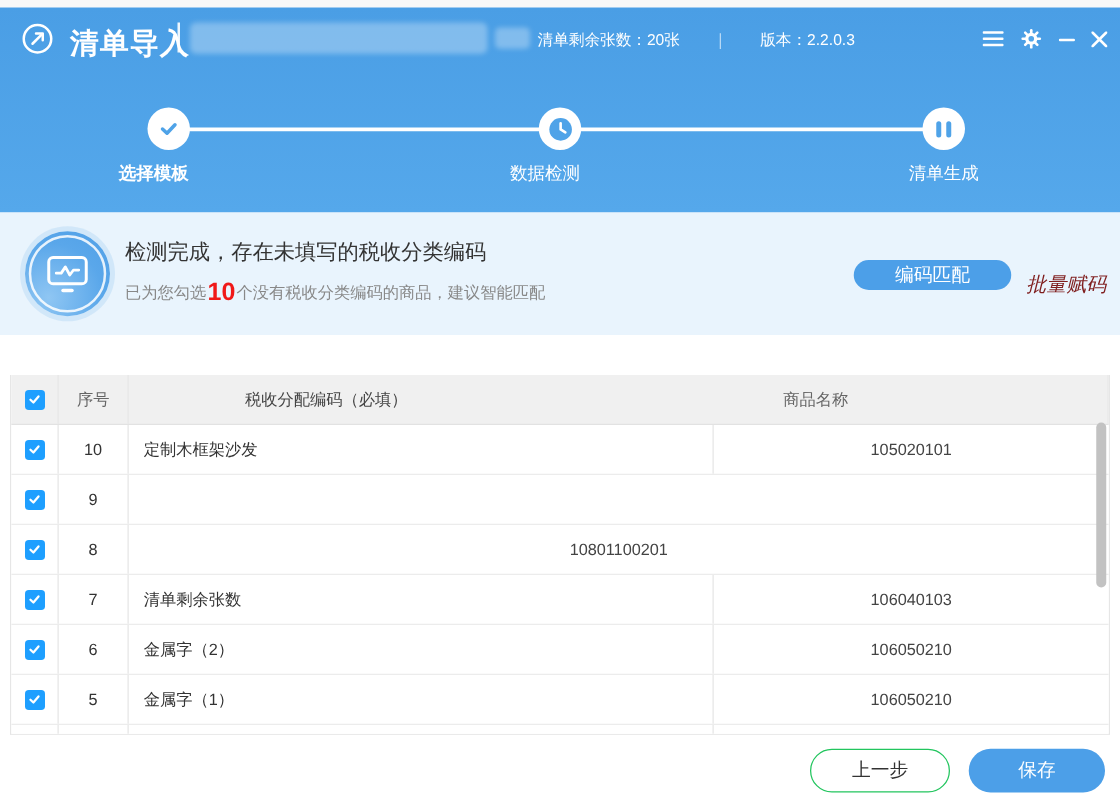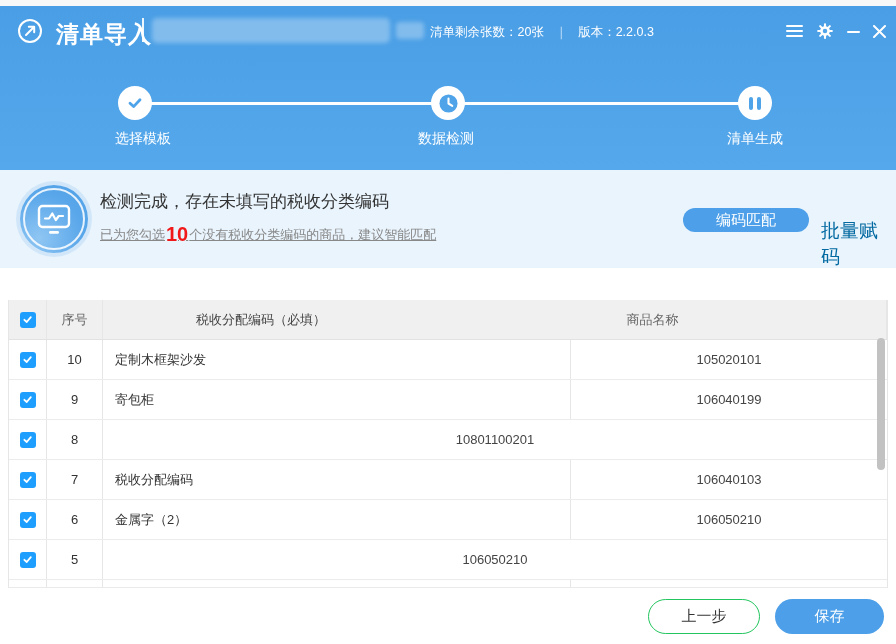--- a/index.html
+++ b/index.html
@@ -14,55 +14,55 @@
   
   .blue-header {
     position:absolute; top:6px; left:0; right:0; height:164px;
     background:linear-gradient(180deg,#4a9ee5 0%,#55a8eb 100%);
   }
   .logo { position:absolute; left:16px; top:11px; width:28px; height:28px; }
   .app-title { position:absolute; left:56px; top:13px; font-size:23px; font-weight:bold; color:#fff; letter-spacing:1px; }
   .title-sep { position:absolute; left:142px; top:12px; width:2px; height:24px; background:rgba(255,255,255,.9); }
   .redacted-main { position:absolute; left:152px; top:12px; width:238px; height:25px; background:rgba(255,255,255,.30); border-radius:5px; filter:blur(2px); }
   .redacted-small { position:absolute; left:396px; top:16px; width:28px; height:17px; background:rgba(255,255,255,.30); border-radius:4px; filter:blur(2px); }
-  .header-info { position:absolute; left:430px; top:18px; display:flex; gap:11px; align-items:center; color:#fff; font-size:12.5px; }
+  .header-info { position:absolute; left:430px; top:18px; display:flex; gap:26px; align-items:center; color:#fff; font-size:12.5px; }
   .header-info .divider { opacity:.75; }
   .win-icons { position:absolute; right:10px; top:15px; display:flex; gap:13px; align-items:center; height:20px; }
   .win-icons > div { display:flex; align-items:center; justify-content:center; cursor:pointer; }
 
   
   .step-line { position:absolute; left:135px; top:96px; width:620px; height:3px; background:#fff; border-radius:2px; }
   .step-circle {
     position:absolute; top:80px; width:34px; height:34px; border-radius:50%;
     background:#fff; display:flex; align-items:center; justify-content:center;
   }
   .step-c1 { left:118px; } .step-c2 { left:431px; } .step-c3 { left:738px; }
   .pause-bars { display:flex; gap:4px; }
   .pause-bars i { display:block; width:4px; height:13px; border-radius:2px; background:#4fa3e8; }
   .step-label { position:absolute; top:124px; width:100px; text-align:center; color:#fff; font-size:14px; }
-  .step-l1 { left:93px; } .step-l2 { left:396px; } .step-l3 { left:705px; }
+  .step-l1 { left:73px;font-weight:bold; } .step-l2 { left:386px; } .step-l3 { left:705px; }
 
   
   .notice { position:absolute; top:170px; left:0; right:0; height:98px; background:#e9f4fd; }
   .notice-icon {
     position:absolute; left:20px; top:15px; width:68px; height:68px; border-radius:50%;
     background:radial-gradient(circle at 28% 78%, #8fc6f3 0%, #5aa7ea 60%, #4f9fe6 100%);
     display:flex; align-items:center; justify-content:center;
     box-shadow:0 0 0 4px rgba(190,220,246,.55);
   }
   .notice-icon::after { content:""; position:absolute; inset:3px; border:2px solid rgba(255,255,255,.85); border-radius:50%; }
   .notice-title { position:absolute; left:100px; top:20px; font-size:17px; color:#333;text-align:right; }
-  .notice-sub { position:absolute; left:100px; top:52px; font-size:13px; color:#888;text-decoration:underline; }
+  .notice-sub { position:absolute; left:100px; top:52px; font-size:13px; color:#888; }
   .notice-sub .count { font-size:20px; font-weight:bold; color:#f01818; line-height:1; position:relative; top:2px; padding:0 1px; }
   .match-btn {
     position:absolute; left:683px; top:38px; width:126px; height:24px; border:none;
     border-radius:19px; background:#4c9fe8; color:#fff; font-size:15px; cursor:pointer;
     font-family:inherit;
   }
-  .batch-link { position:absolute; left:821px; top:48px; font-size:19px; color:#0369a1; cursor:pointer; }
+  .batch-link { position:absolute; left:821px; top:48px; font-size:16px; color:#7f1d1d; cursor:pointer;font-style:italic; }
 
   
   .table {
     position:absolute; top:300px; left:8px; right:8px; height:288px; overflow:hidden;
     border-left:1px solid #e6e6e6; border-right:1px solid #e6e6e6; border-bottom:1px solid #eaeaea;
     background:#fff;
   }
   .thead { height:40px; background:#f0f0f0; display:flex; font-size:13px; color:#666; border-bottom:1px solid #e2e2e2; }
   .trow { height:40px; display:flex; font-size:13px; color:#333; border-bottom:1px solid #ececec; background:#fff; }
   .cell { display:flex; align-items:center; justify-content:center; }
@@ -208,22 +208,20 @@
   </div>
   <div class="trow">
     <div class="cell col-check">
         <span class="cbx">
           <svg width="11" height="11" viewBox="0 0 14 14">
             <polyline points="3,7.4 6,10.2 11.2,4" fill="none" stroke="#fff" stroke-width="2.3" stroke-linecap="round" stroke-linejoin="round"></polyline>
           </svg>
         </span>
       </div>
     <div class="cell col-index">9</div>
-    <div class="cell col-name">寄包柜</div>
-    <div class="cell col-code">106040199</div>
   </div>
   <div class="trow">
     <div class="cell col-check">
         <span class="cbx">
           <svg width="11" height="11" viewBox="0 0 14 14">
             <polyline points="3,7.4 6,10.2 11.2,4" fill="none" stroke="#fff" stroke-width="2.3" stroke-linecap="round" stroke-linejoin="round"></polyline>
           </svg>
         </span>
       </div>
     <div class="cell col-index">8</div>
@@ -231,21 +229,21 @@
   </div>
   <div class="trow">
     <div class="cell col-check">
         <span class="cbx">
           <svg width="11" height="11" viewBox="0 0 14 14">
             <polyline points="3,7.4 6,10.2 11.2,4" fill="none" stroke="#fff" stroke-width="2.3" stroke-linecap="round" stroke-linejoin="round"></polyline>
           </svg>
         </span>
       </div>
     <div class="cell col-index">7</div>
-    <div class="cell col-name">税收分配编码</div>
+    <div class="cell col-name">清单剩余张数</div>
     <div class="cell col-code">106040103</div>
   </div>
   <div class="trow">
     <div class="cell col-check">
         <span class="cbx">
           <svg width="11" height="11" viewBox="0 0 14 14">
             <polyline points="3,7.4 6,10.2 11.2,4" fill="none" stroke="#fff" stroke-width="2.3" stroke-linecap="round" stroke-linejoin="round"></polyline>
           </svg>
         </span>
       </div>
@@ -255,20 +253,21 @@
   </div>
   <div class="trow">
     <div class="cell col-check">
         <span class="cbx">
           <svg width="11" height="11" viewBox="0 0 14 14">
             <polyline points="3,7.4 6,10.2 11.2,4" fill="none" stroke="#fff" stroke-width="2.3" stroke-linecap="round" stroke-linejoin="round"></polyline>
           </svg>
         </span>
       </div>
     <div class="cell col-index">5</div>
+    <div class="cell col-name">金属字（1）</div>
     <div class="cell col-code">106050210</div>
   </div>
   <div class="trow">
     <div class="cell col-check"></div>
     <div class="cell col-index">4</div>
     <div class="cell col-name">定制书桌（2）</div>
     <div class="cell col-code">105020101</div>
   </div>
 
   <div class="scroll-thumb"></div>

